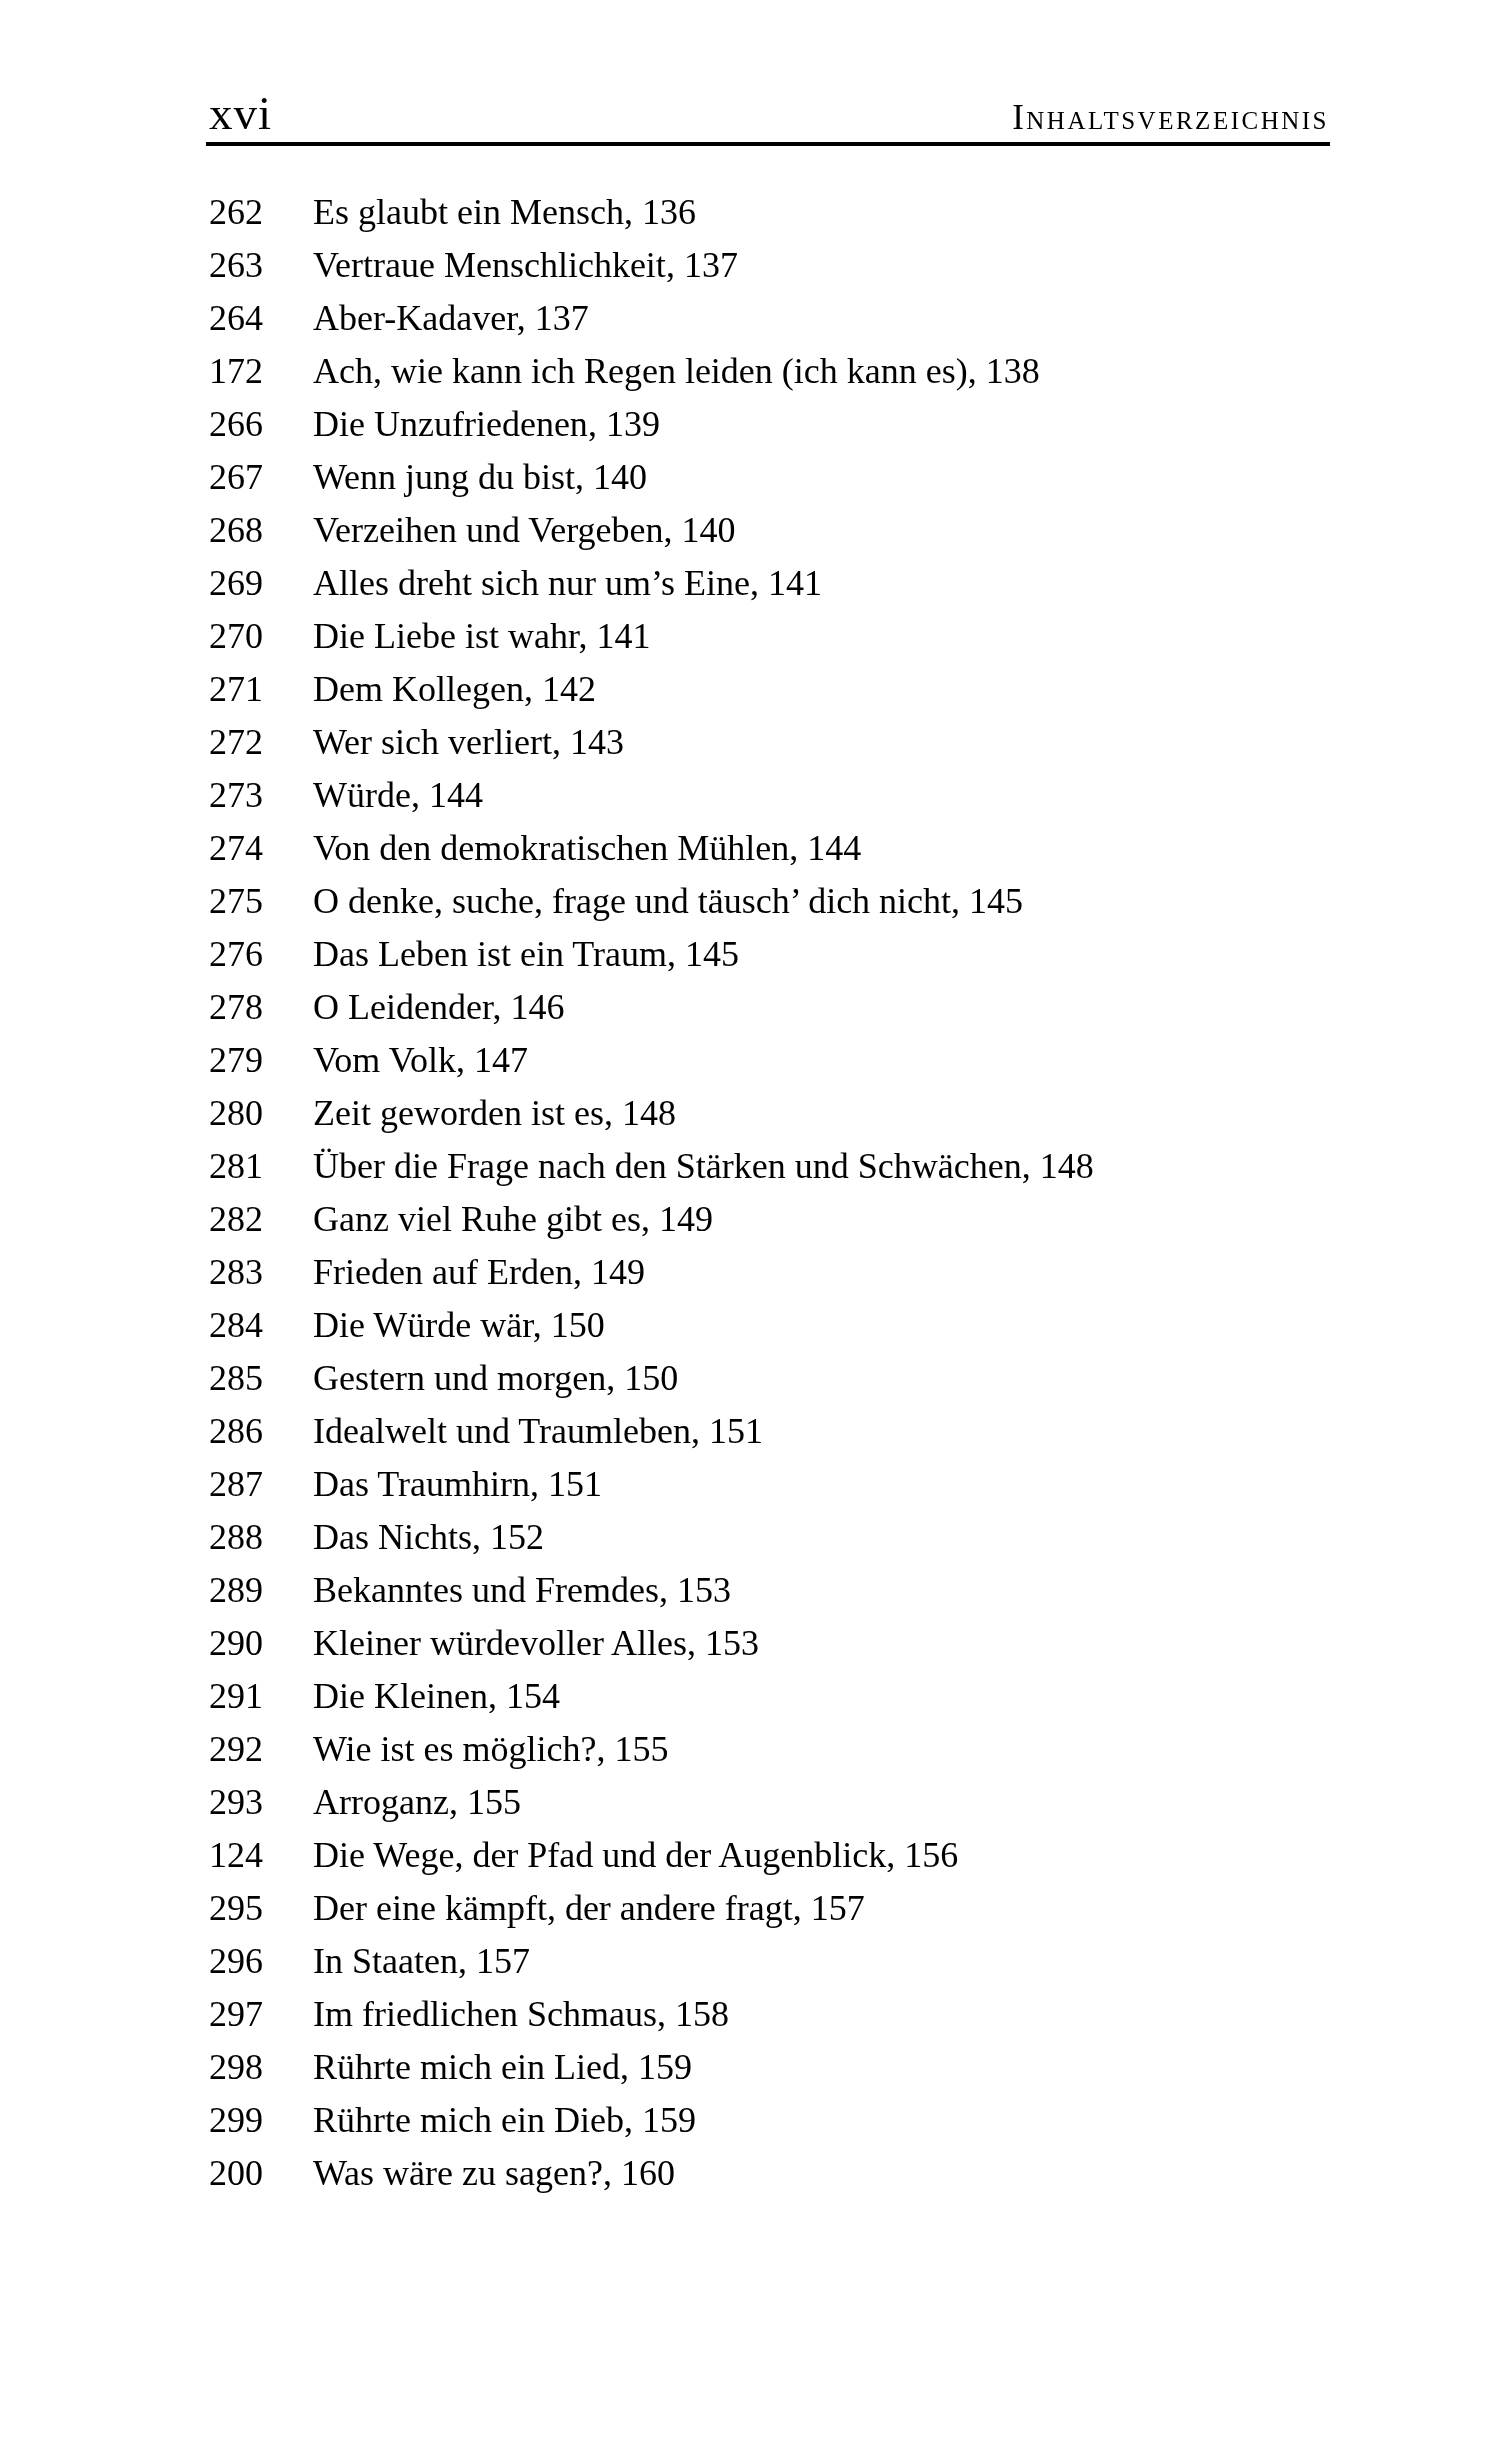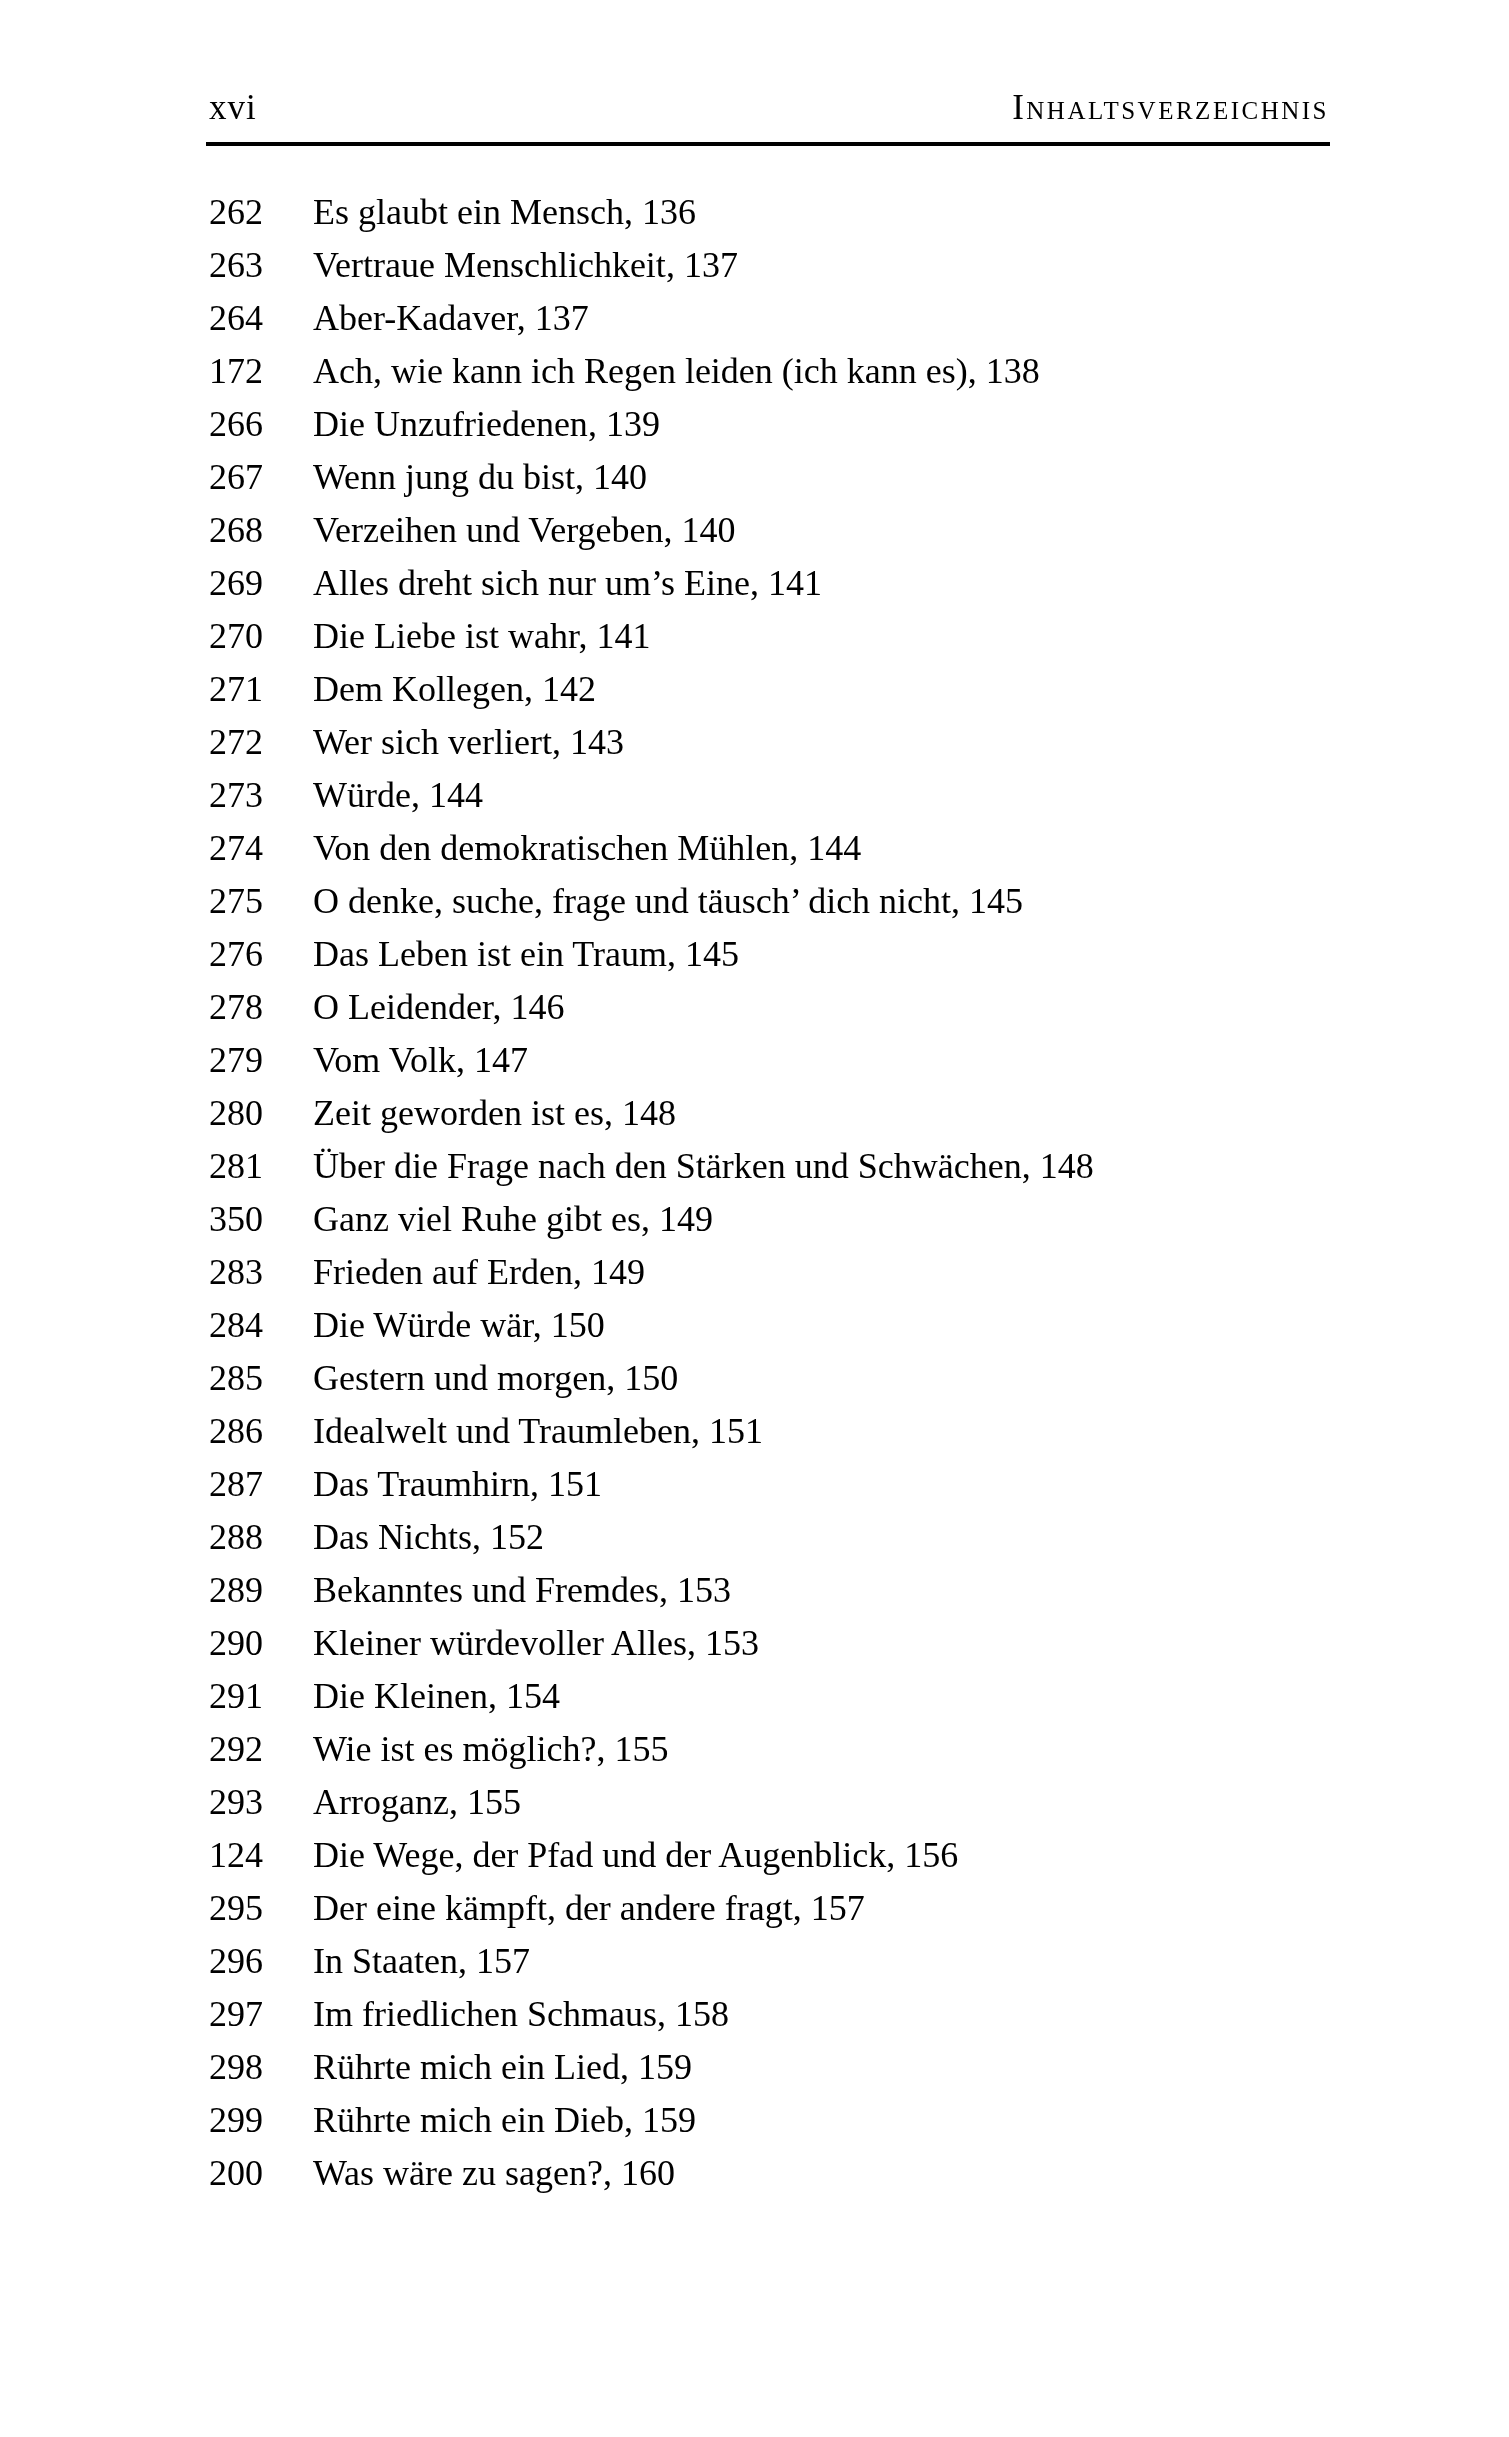--- a/index.html
+++ b/index.html
@@ -23,21 +23,21 @@
   .header {
     position: absolute;
     left: 209px;
     right: 180px;
     top: 90px;
     display: flex;
     justify-content: space-between;
     align-items: baseline;
   }
   .folio {
-    font-size: 35px;
+    font-size: 47px;
     line-height: 1;
     letter-spacing: 1px;
   }
   .running-title {
     font-variant: small-caps;
     font-size: 35px;
     line-height: 1;
     letter-spacing: 2.5px;
   }
   .rule {
@@ -172,21 +172,21 @@
       <span class="num">280</span>
       <span class="titleline"><span>Zeit geworden ist es</span><span>, 148</span></span>
     </div>
 
     <div class="row">
       <span class="num">281</span>
       <span class="titleline"><span>Über die Frage nach den Stärken und Schwächen</span><span>, 148</span></span>
     </div>
 
     <div class="row">
-      <span class="num">350</span>
+      <span class="num">282</span>
       <span class="titleline"><span>Ganz viel Ruhe gibt es</span><span>, 149</span></span>
     </div>
 
     <div class="row">
       <span class="num">283</span>
       <span class="titleline"><span>Frieden auf Erden</span><span>, 149</span></span>
     </div>
 
     <div class="row">
       <span class="num">284</span>

